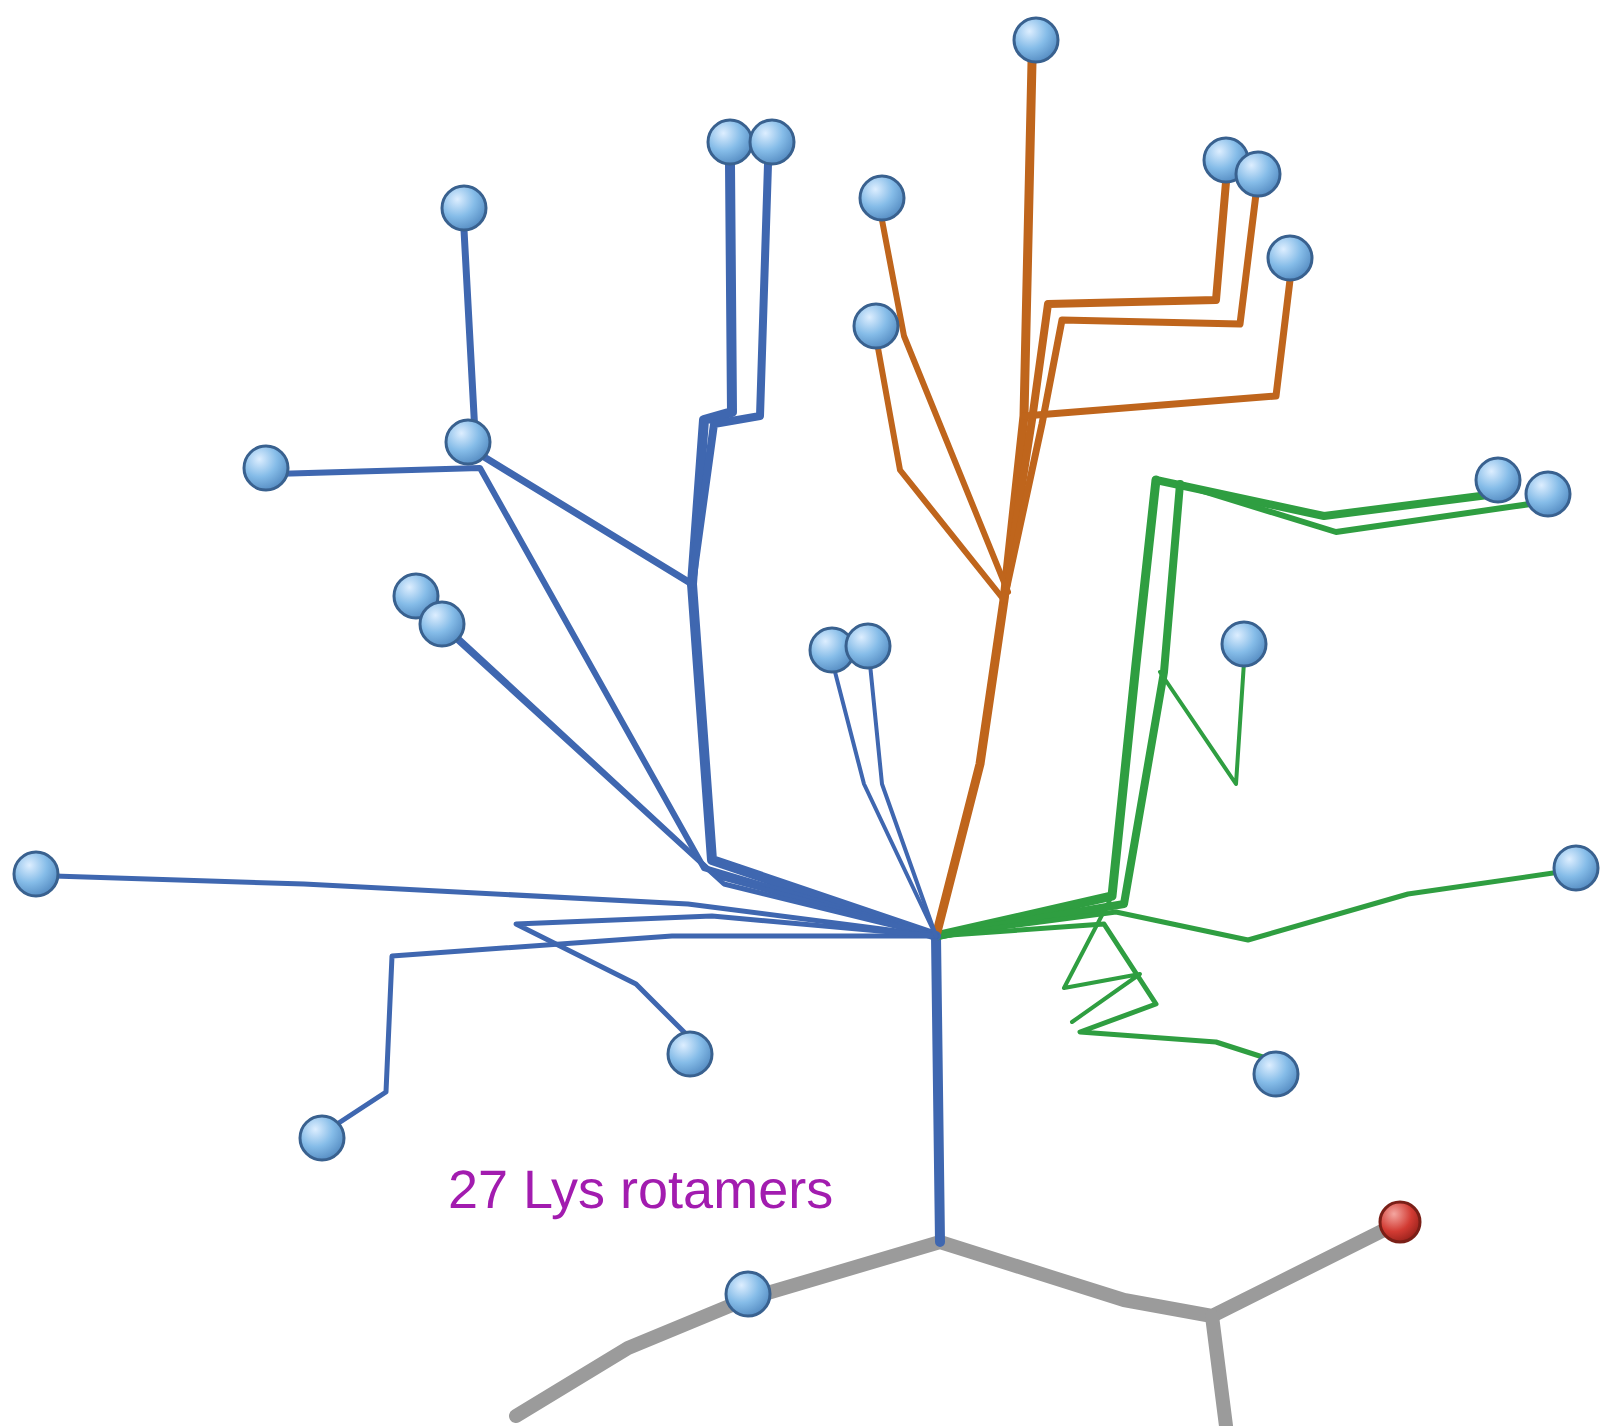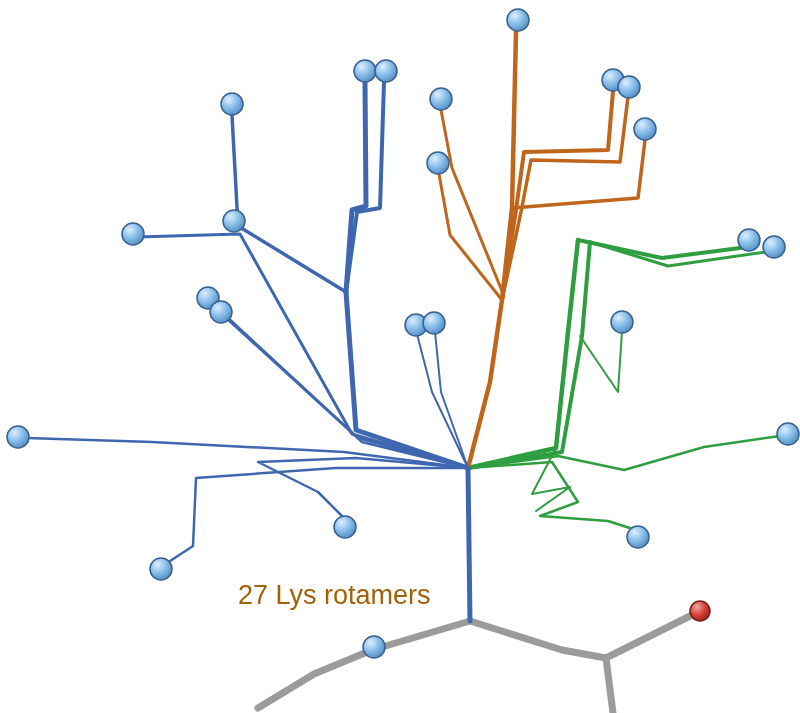--- a/index.html
+++ b/index.html
@@ -18,24 +18,23 @@
   .viewer svg {
     position: absolute;
     left: 0;
     top: 0;
   }
   .rotamer-label {
     position: absolute;
     left: 224px;
     top: 580px;
     font-size: 27px;
-    color: #a16207;
+    color: #a21caf;
     white-space: nowrap;
     user-select: none;
-    margin-left: 14px;
   }
 </style>
 </head>
 <body>
 
 <div class="viewer">
   <svg width="800" height="713" viewBox="0 0 800 713">
     <defs>
       <radialGradient id="gradN" cx="0.35" cy="0.3" r="0.8">
         <stop offset="0" stop-color="#ddeeff"></stop>

